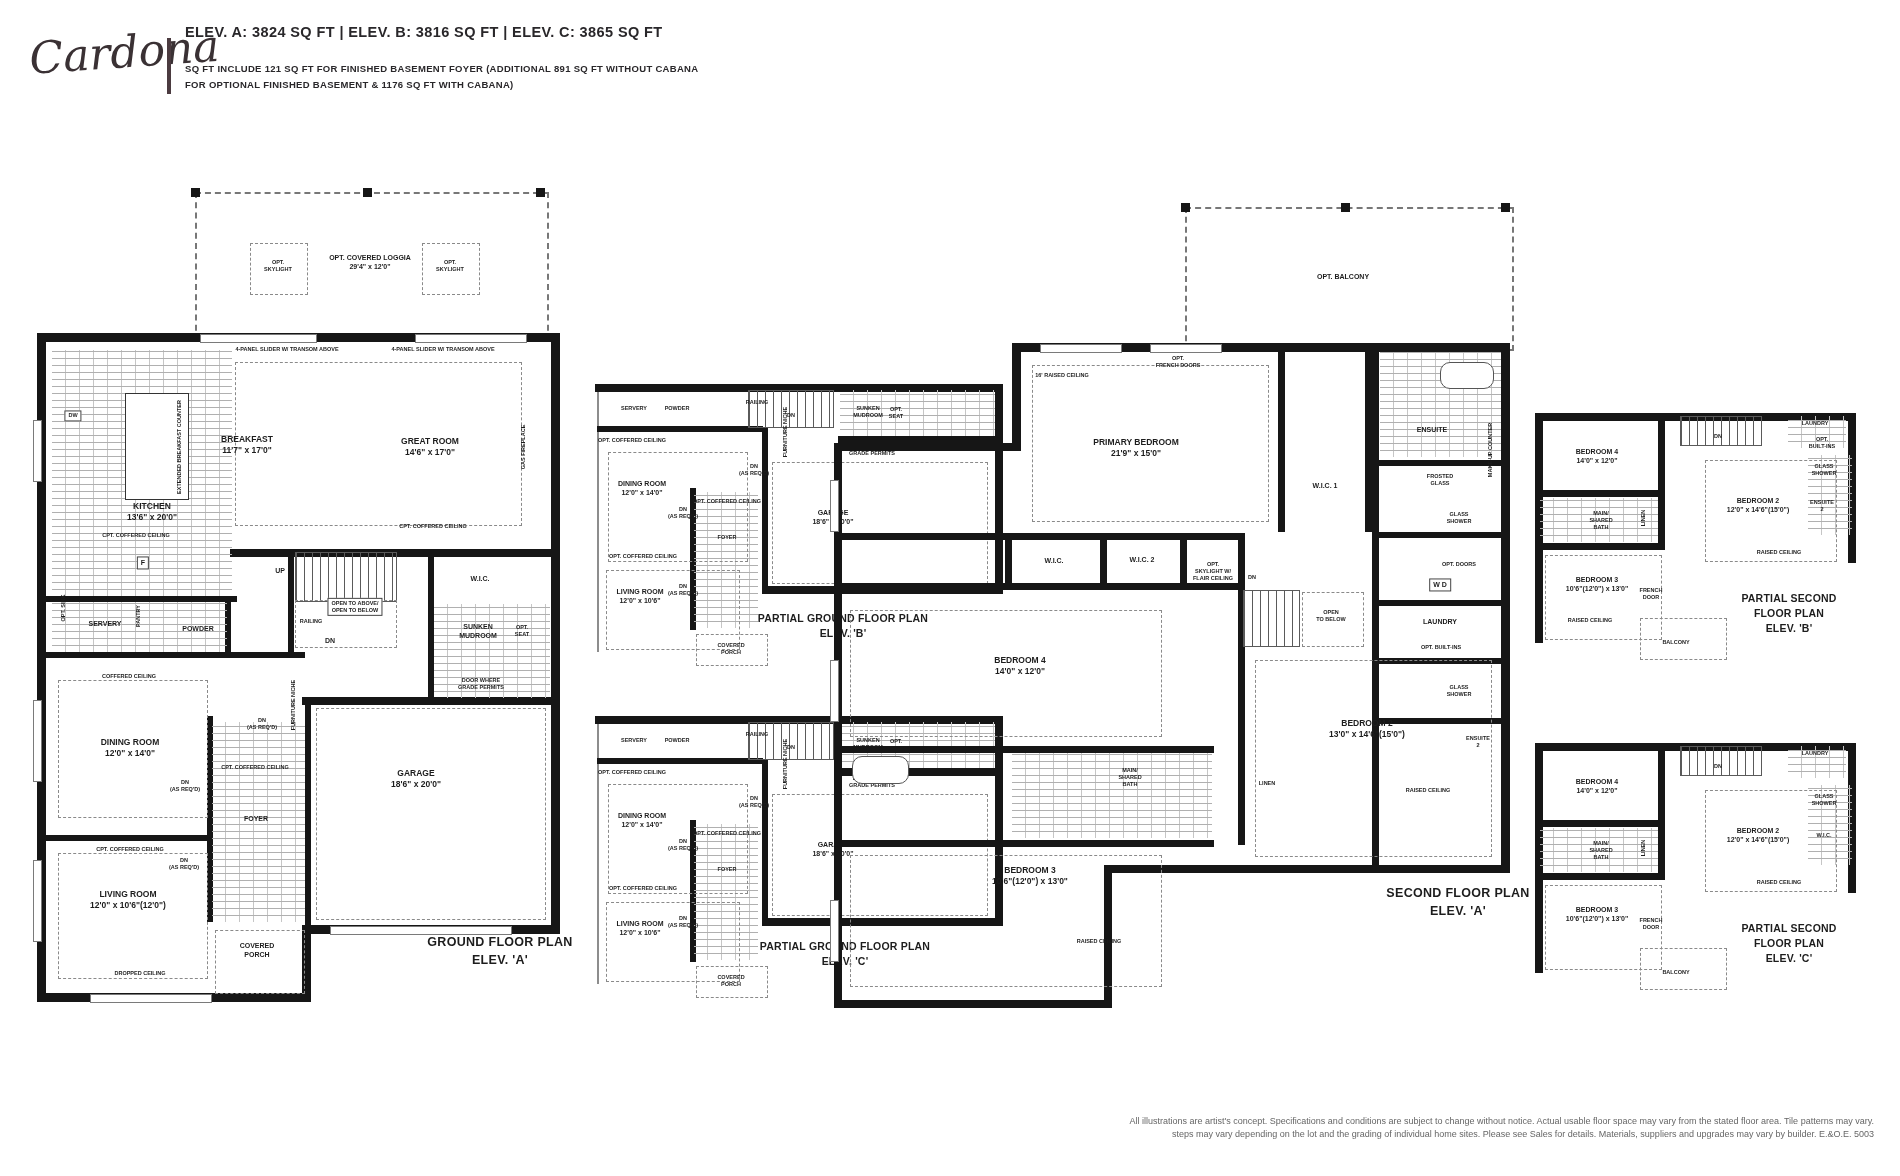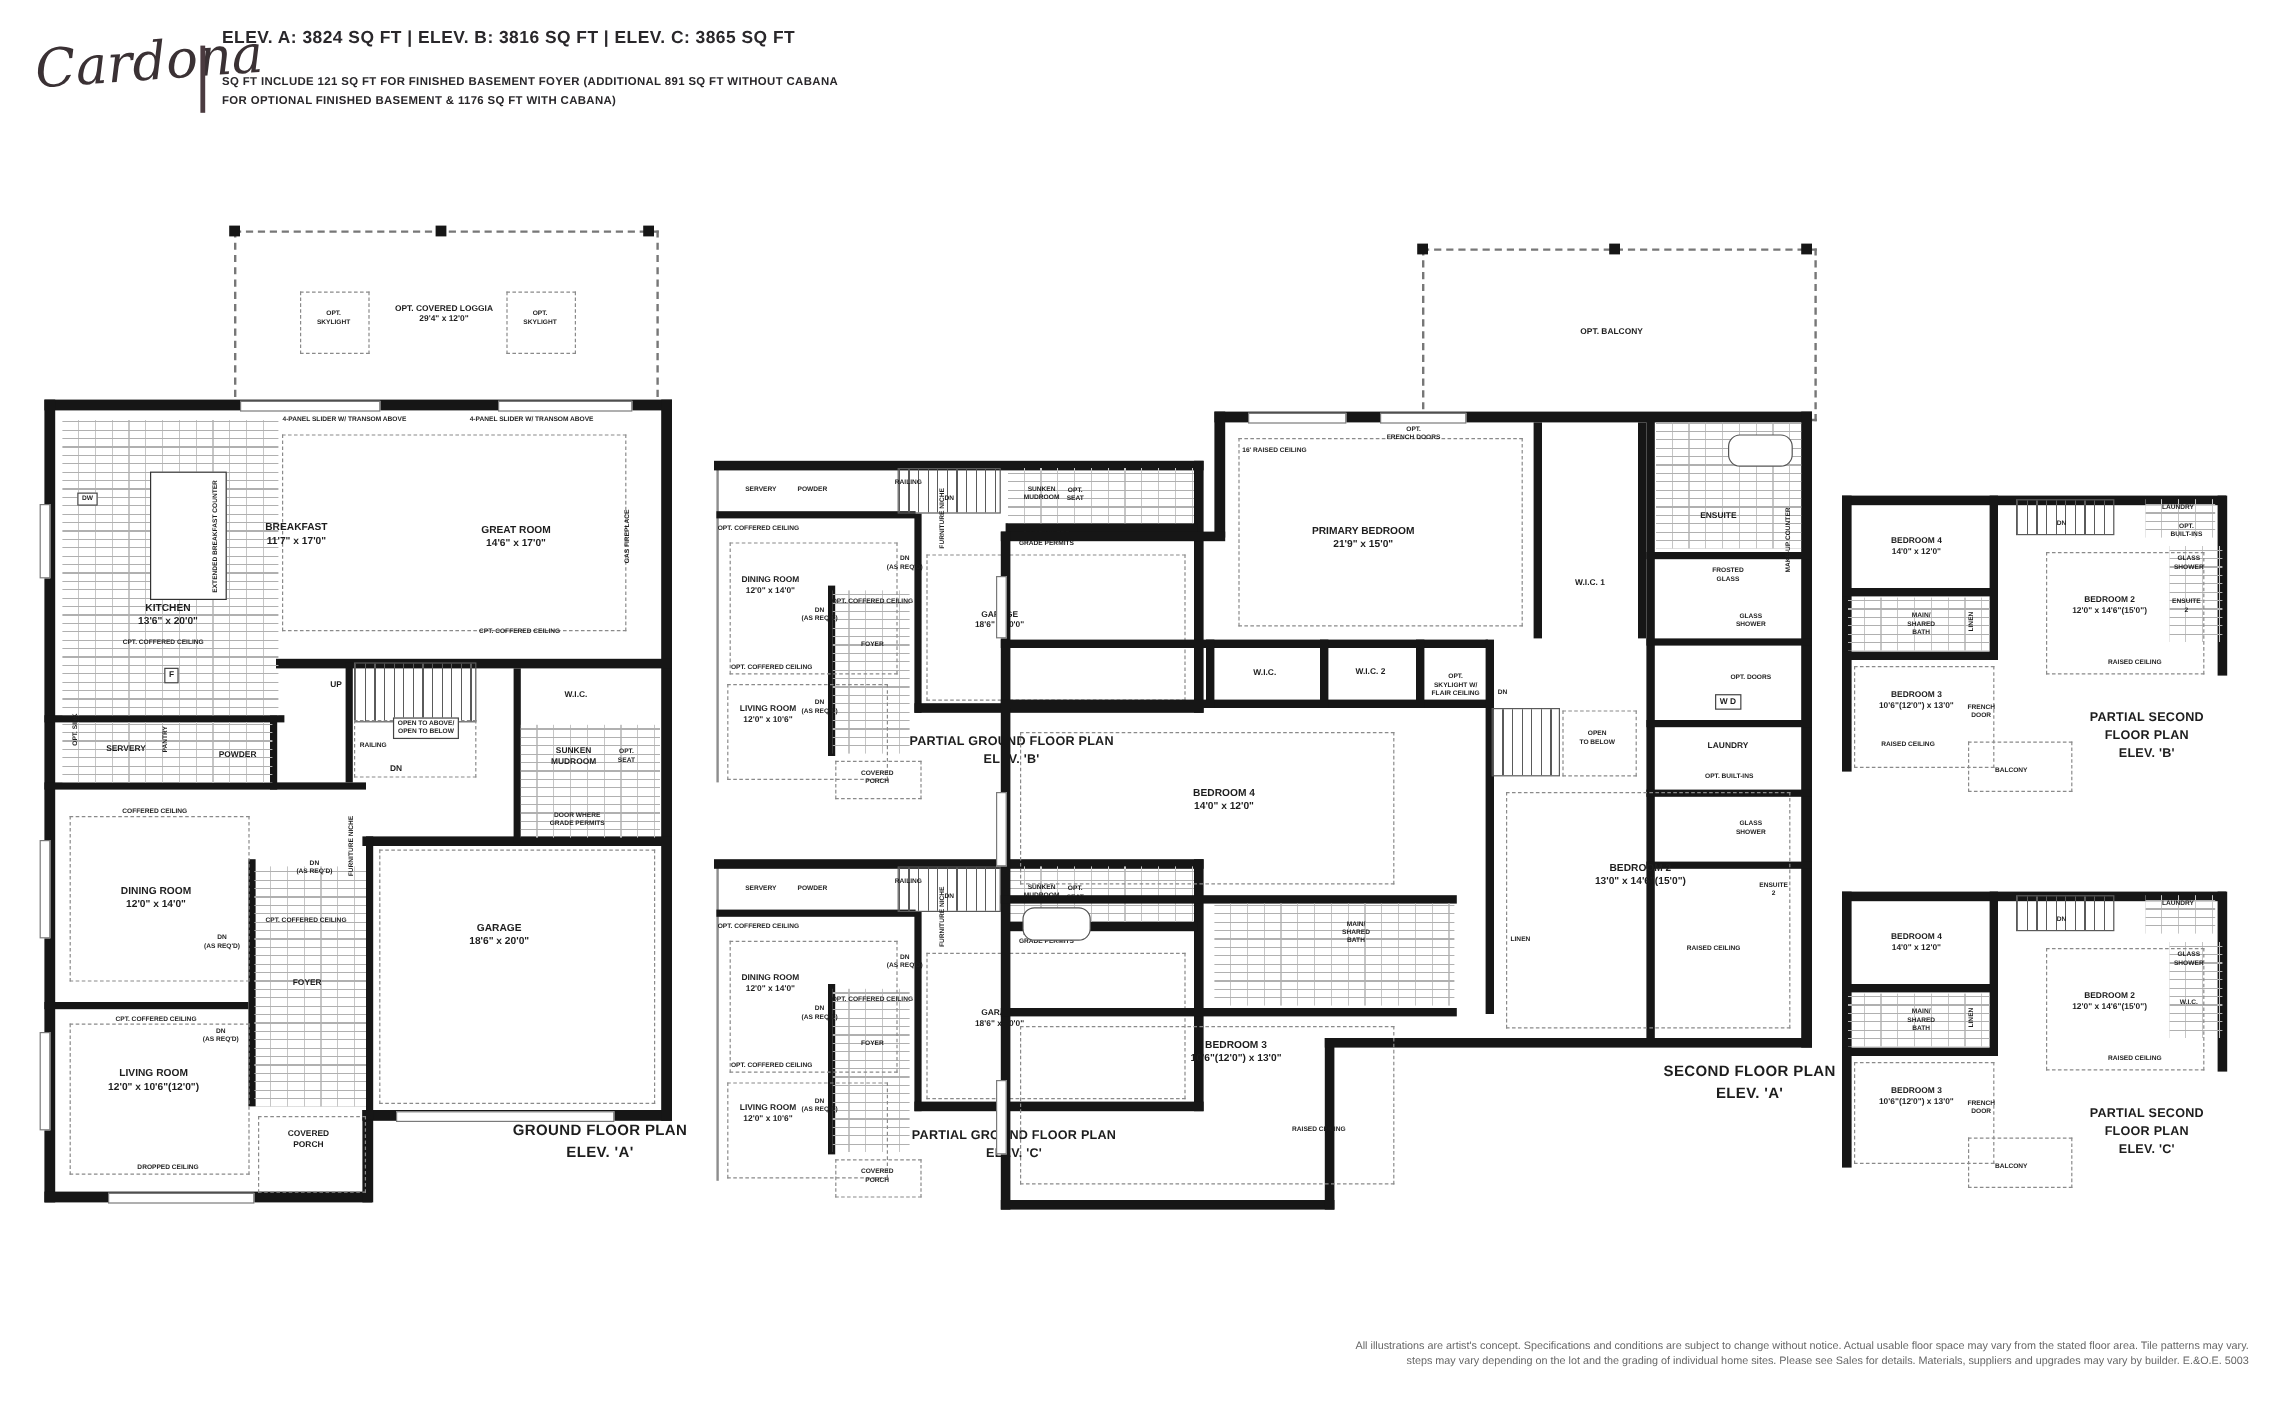--- a/index.html
+++ b/index.html
@@ -109,21 +109,21 @@
     <div class="lb t5" style="left:278px;top:266px">OPT.
 SKYLIGHT</div>
     <div class="lb t5" style="left:450px;top:266px">OPT.
 SKYLIGHT</div>
     <div class="lb t5" style="left:287px;top:350px">4-PANEL SLIDER W/ TRANSOM ABOVE</div>
     <div class="lb t5" style="left:443px;top:350px">4-PANEL SLIDER W/ TRANSOM ABOVE</div>
     <div class="lb t8" style="left:247px;top:445px">BREAKFAST
 11'7" x 17'0"</div>
     <div class="lb t8" style="left:430px;top:447px">GREAT ROOM
 14'6" x 17'0"</div>
-    <div class="lb t8" style="left:140px;top:512px">KITCHEN
+    <div class="lb t8" style="left:152px;top:512px">KITCHEN
 13'6" x 20'0"</div>
     <div class="lb t5 vt" style="left:180px;top:447px">EXTENDED BREAKFAST COUNTER</div>
     <div class="lb t5" style="left:136px;top:536px">CPT. COFFERED CEILING</div>
     <div class="lb t5" style="left:433px;top:527px">CPT. COFFERED CEILING</div>
     <div class="lb t5 boxed" style="left:73px;top:416px">DW</div>
     <div class="lb t6 boxed" style="left:143px;top:563px">F</div>
     <div class="lb t5 vt" style="left:524px;top:447px">GAS FIREPLACE</div>
     <div class="lb t6" style="left:105px;top:624px">SERVERY</div>
     <div class="lb t5 vt" style="left:139px;top:616px">PANTRY</div>
     <div class="lb t6" style="left:198px;top:629px">POWDER</div>

